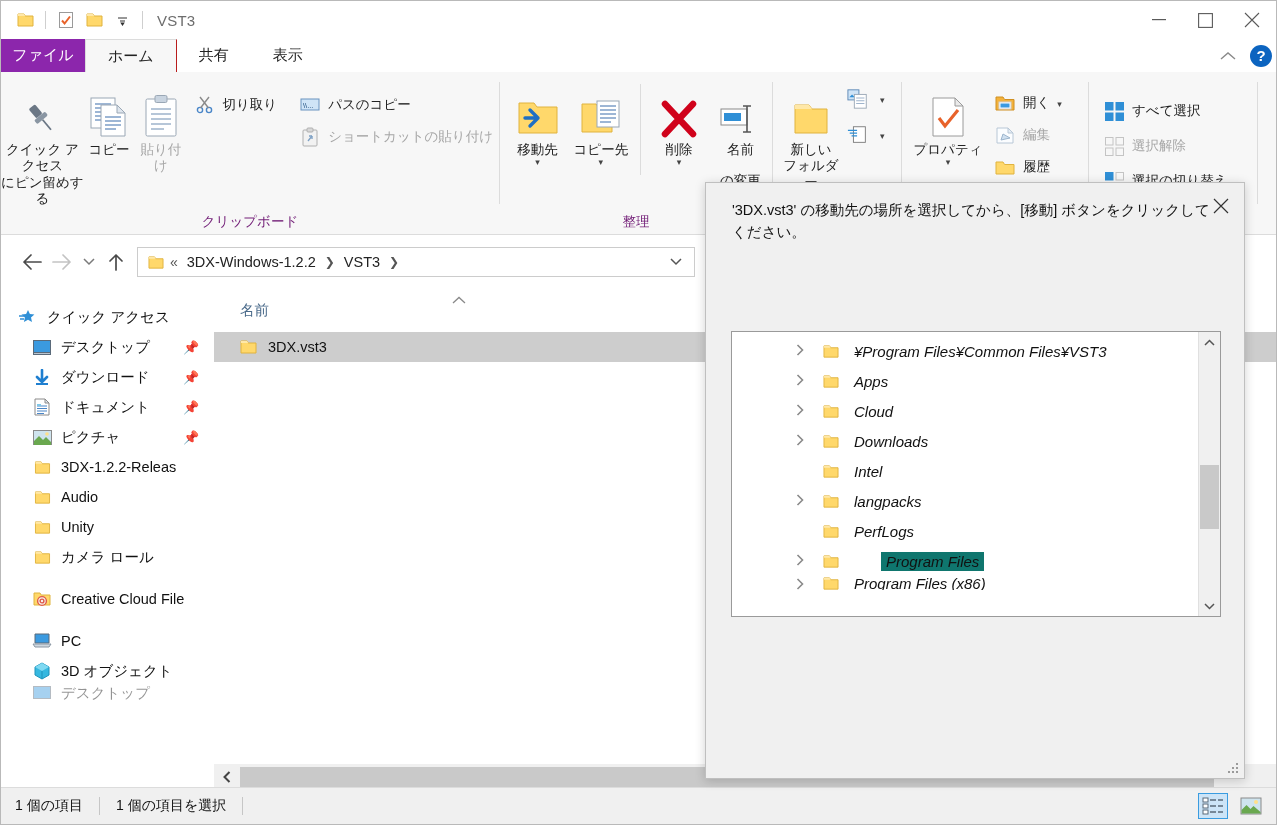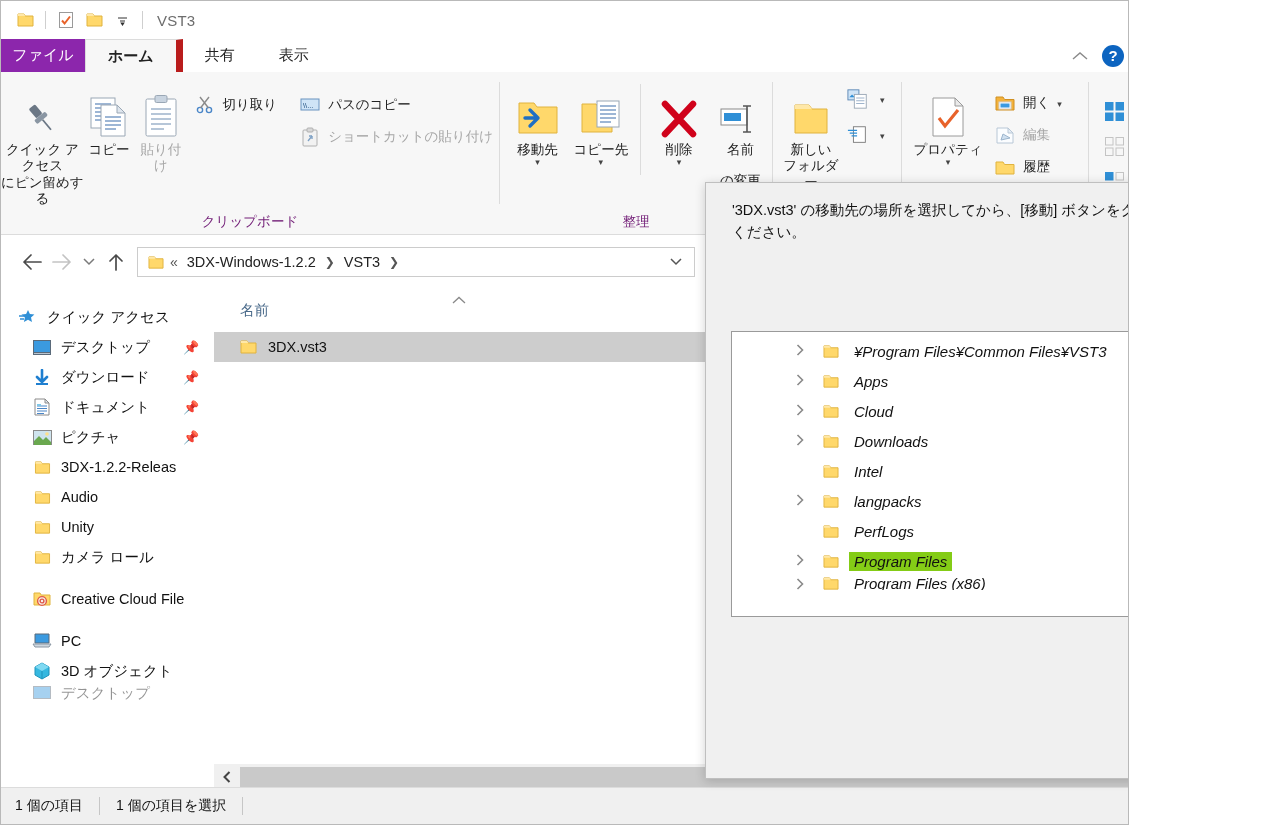--- a/index.html
+++ b/index.html
@@ -6,21 +6,21 @@
   html, body {
     margin: 0; padding: 0;
     width: 1277px; height: 825px;
     overflow: hidden;
     background: #ffffff;
     font-family: "Liberation Sans", "DejaVu Sans", sans-serif;
     -webkit-font-smoothing: antialiased;
   }
   #app {
     position: relative;
-    width: 1129px; height: 825px;
+    width: 1277px; height: 825px;
     background: #ffffff;
     border: 1px solid #b9b9b9;
     overflow: hidden;
     padding-left: 38px;
   }
 
   
   .titlebar {
     position: absolute; left: 0; top: 0; width: 1275px; height: 38px;
     background: #ffffff;
@@ -52,23 +52,22 @@
     width: 84px; height: 33px; background: #7b1fa2; color: #fff;
     display: flex; align-items: center; justify-content: center;
     font-size: 15px; background: #8a2be2;
   }
   .tab-file { background: #8c26ac; }
   .tab {
     height: 33px; padding: 0 22px; display: flex; align-items: center; justify-content: center;
     font-size: 15px; color: #222;
   }
   .tab.active {
-    background: #f7f7f7; border-left: 1px solid #dcdcdc; border-right: 7px solid #b91c1c;
+    background: #f7f7f7; border-left: 1px solid #dcdcdc; border-right: 1px solid #b91c1c;
     border-top: 1px solid #dcdcdc;
-    font-weight: bold;
   }
   .tabstrip-right {
     position: absolute; right: 4px; top: 38px; height: 33px; display: flex; align-items: center; gap: 6px;
   }
   .help-circle {
     width: 22px; height: 22px; border-radius: 50%; background: #0c64c0; color: #fff;
     display: flex; align-items: center; justify-content: center; font-size: 15px; font-weight: bold;
   }
   .chev-up { color: #5c5c5c; font-size: 15px; padding: 0 8px; }
 
@@ -203,21 +202,21 @@
   .tree-list { flex: 1; position: relative; padding-top: 4px; overflow: hidden; }
   .tree-row {
     display: flex; align-items: center; height: 30px; font-size: 15px; color: #111;
     padding-left: 56px; gap: 9px; position: relative;
   }
   .tree-row .expander {
     position: absolute; left: 58px; color: #8a8a8a; font-size: 12px; width: 14px;
   }
   .tree-row .t-ico { width: 18px; display: flex; align-items: center; justify-content: center; }
   .tree-row .t-lbl { padding: 1px 5px; white-space: nowrap; font-style: italic; }
-  .tree-row.selected .t-lbl { background: #84cc16; }
+  .tree-row.selected .t-lbl { background: #0f766e; margin-left: 32px; }
   .tree-row { padding-left: 0; }
   .tree-row .inner { display: flex; align-items: center; gap: 9px; margin-left: 90px; }
   .tree-scroll {
     width: 22px; background: #f0f0f0; border-left: 1px solid #e0e0e0;
     display: flex; flex-direction: column; align-items: center;
   }
   .dlg-grip {
     position: absolute; right: 4px; bottom: 3px; width: 14px; height: 14px;
   }
 </style>

